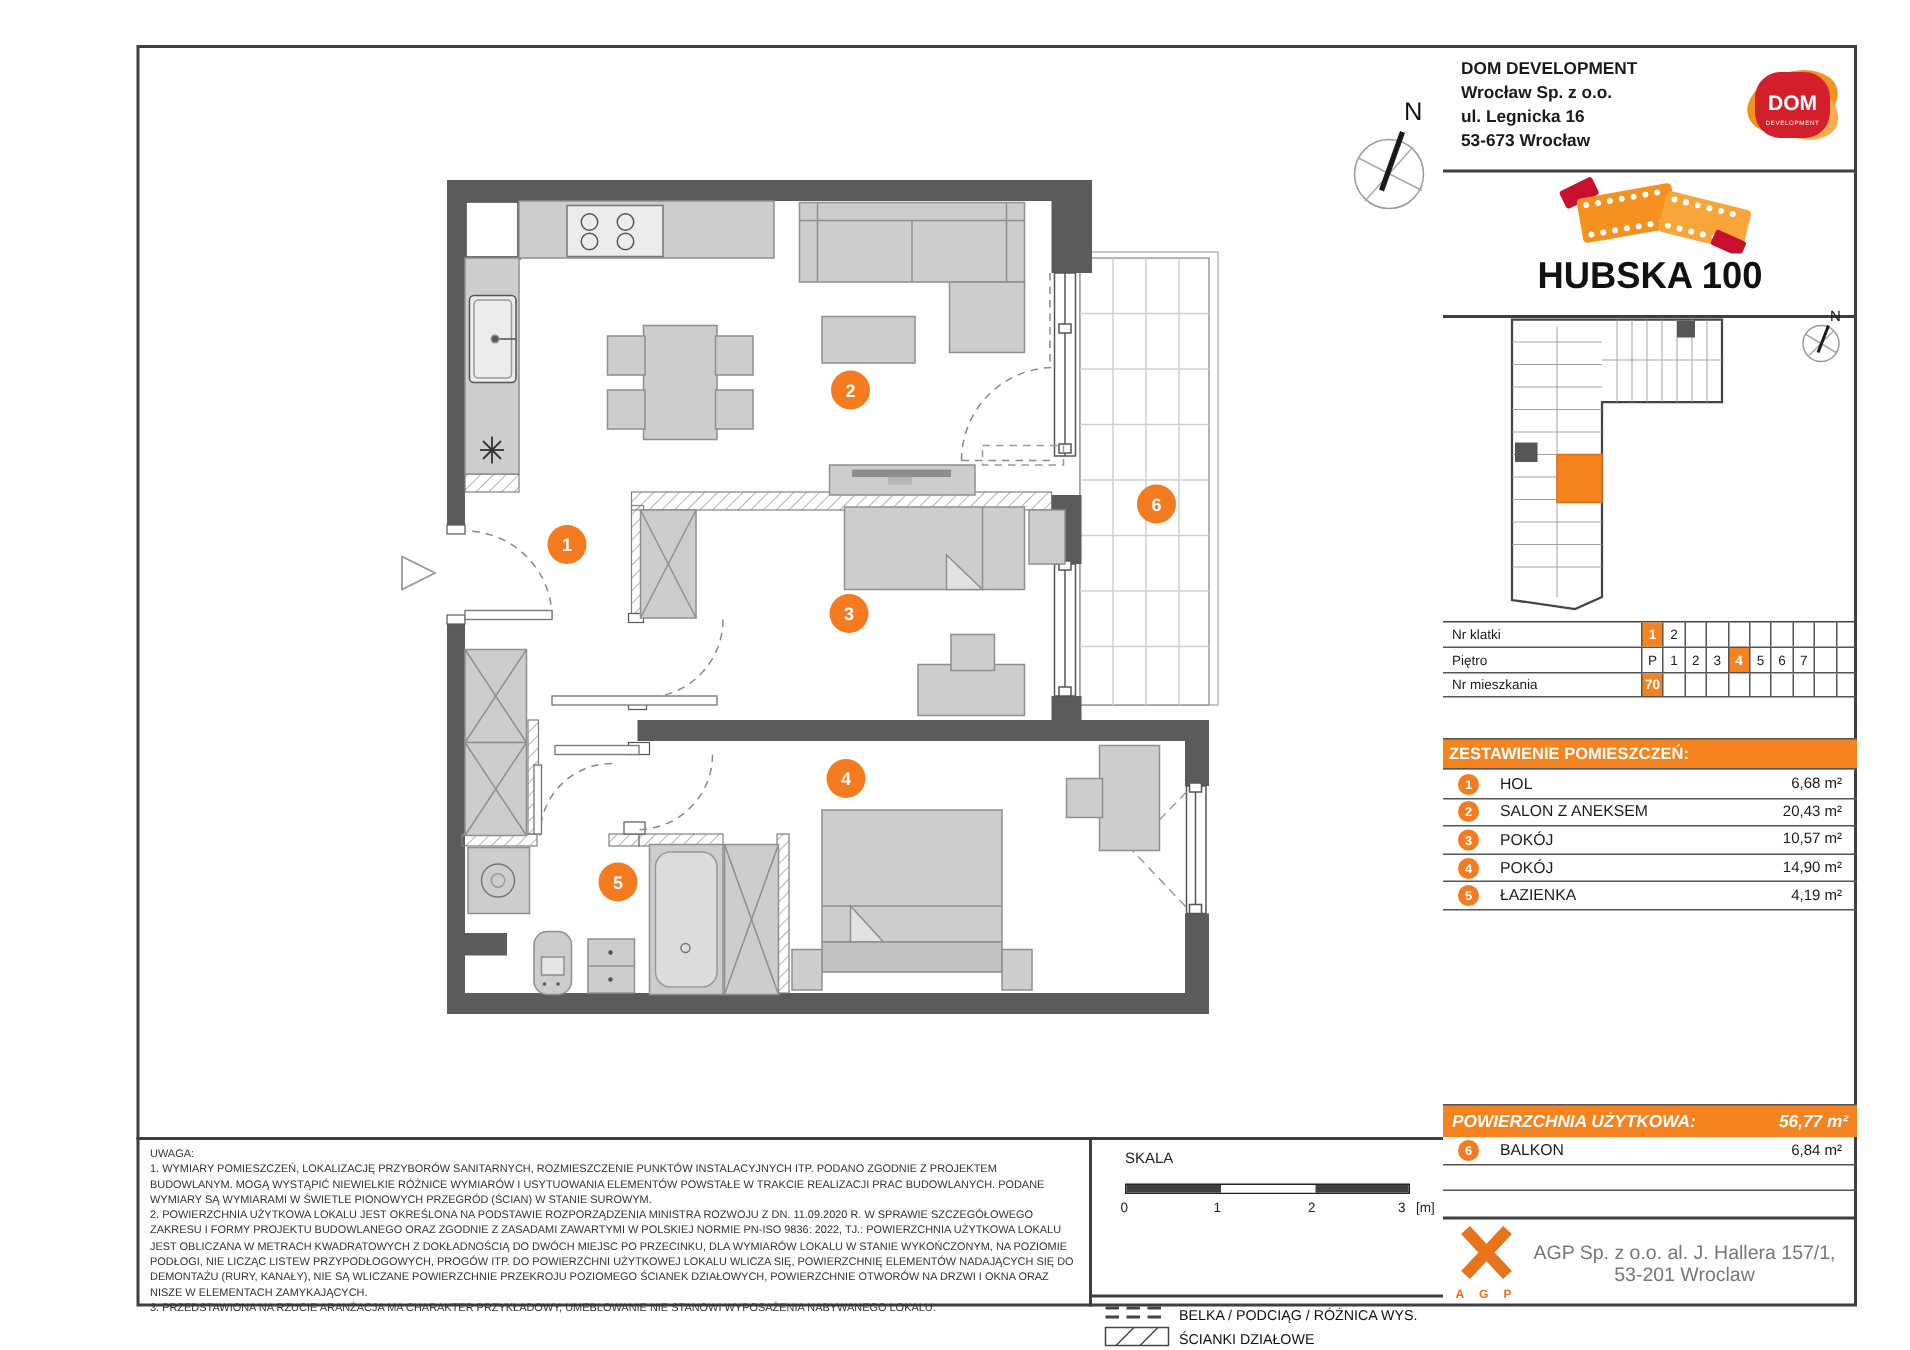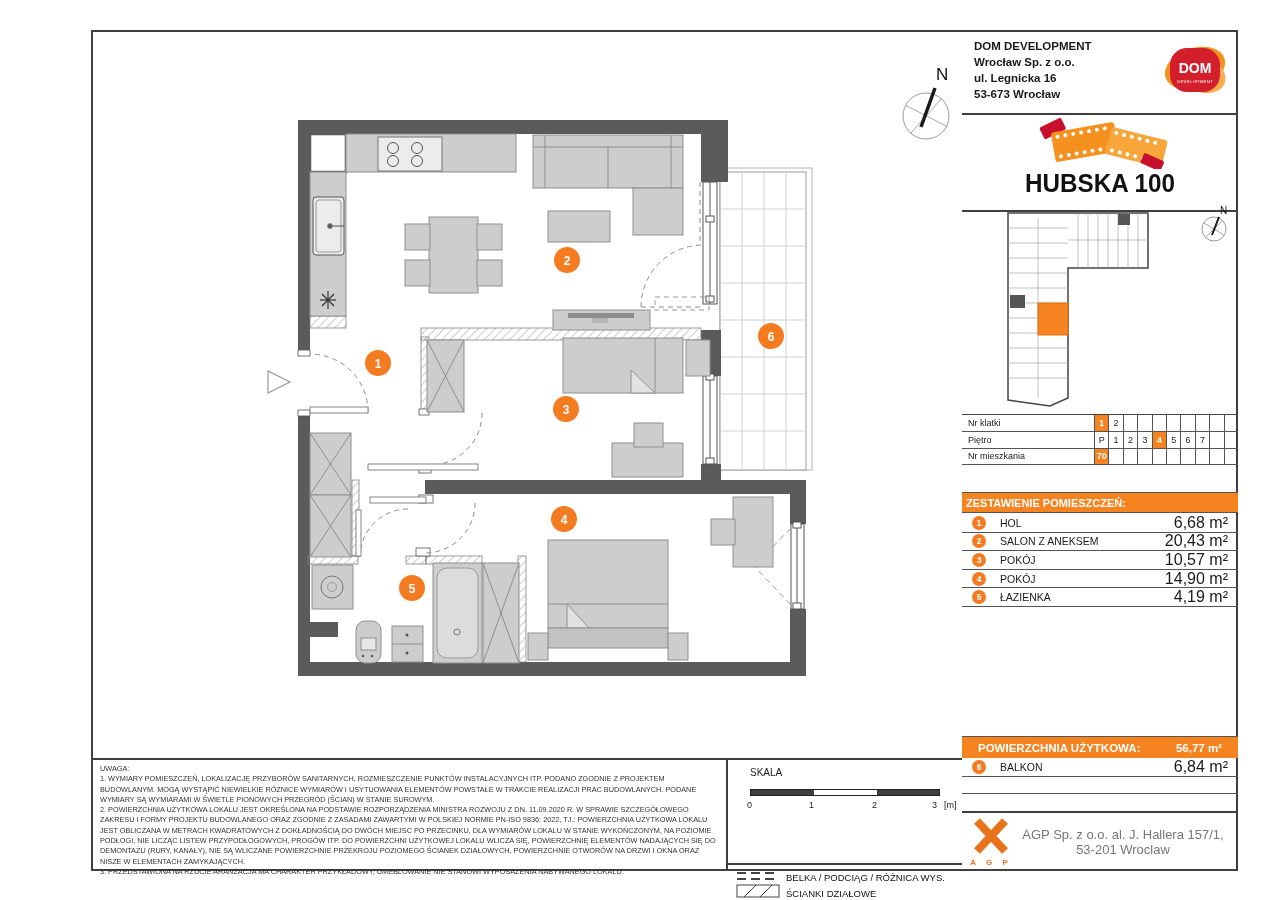--- a/index.html
+++ b/index.html
@@ -23,22 +23,22 @@
   .lt-cell{border-left:1px solid #555;font-size:9px;display:flex;align-items:center;justify-content:center;color:#222;}
   .lt-cell.hl{background:#F5831F;color:#fff;font-weight:bold;}
 
   .orange-head{background:#F5831F;color:#fff;font-weight:bold;font-size:11px;display:flex;align-items:center;}
   .zest{left:962px;top:492px;width:276px;height:21px;padding-left:4px;border-top:1px solid #555;border-bottom:1px solid #555;}
   .room-list{left:962px;top:514px;width:276px;}
   .room-row{display:flex;align-items:center;height:17.6px;border-bottom:1px solid #555;padding:0 10px;}
   .circ{width:14px;height:14px;border-radius:50%;background:#F47B20;color:#fff;font-size:8.5px;font-weight:bold;
         display:flex;align-items:center;justify-content:center;flex:0 0 14px;}
   .room-name{font-size:10.5px;margin-left:14px;}
-  .room-area{font-size:16px;margin-left:auto;}
-  .summary{left:962px;top:736px;width:276px;height:22px;justify-content:space-between;padding:0 16px;border-top:1px solid #555;font-size:11.5px;}
+  .room-area{font-size:10px;margin-left:auto;}
+  .summary{left:962px;top:736px;width:276px;height:22px;justify-content:space-between;padding:0 6px;border-top:1px solid #555;font-size:11.5px;font-style:italic;}
   .balkonrow{left:962px;top:758px;width:276px;}
   .emptyrow{left:962px;width:276px;height:18px;border-bottom:1px solid #555;}
   .agp{left:962px;top:813px;width:276px;height:58px;display:flex;align-items:center;padding:0 6px;}
   .agp-logo{width:46px;text-align:center;}
   .agp-letters{font-size:8px;color:#E8731A;letter-spacing:4px;font-weight:bold;display:block;margin-top:-2px;}
   .agp-addr{flex:1;text-align:center;font-size:13px;color:#777;padding:0 4px;}
 
   
   .notes{left:91px;top:758px;width:637px;height:113px;border-top:2px solid #3f3f3f;border-right:2px solid #3f3f3f;
          padding:4px 9px;font-size:7.3px;line-height:10.3px;color:#333;}

